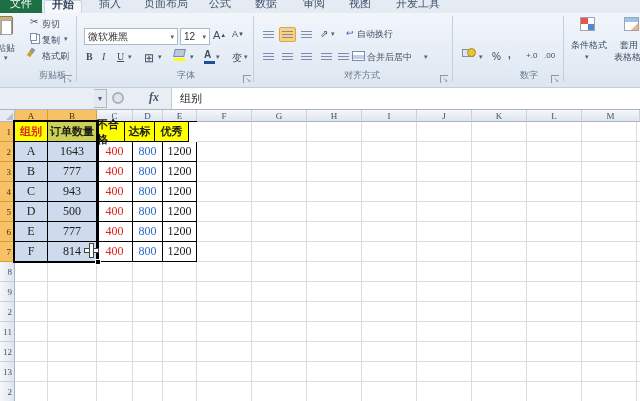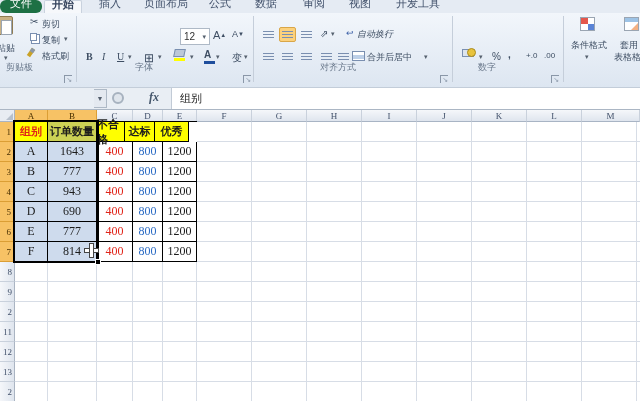--- a/index.html
+++ b/index.html
@@ -3,27 +3,27 @@
 <meta charset="utf-8">
 <style>
   html,body{margin:0;padding:0;}
   *{box-sizing:border-box;font-family:"Liberation Sans",sans-serif;}
   .app{position:relative;width:640px;height:401px;overflow:hidden;background:#fff;user-select:none;}
 
   
   .tabbar{position:absolute;left:0;top:0;width:640px;height:13px;background:#E5EBF3;overflow:hidden;}
   .tab{position:absolute;top:0;height:13px;text-align:center;color:#40506A;font-size:11px;}
   .tab span{display:block;line-height:15px;margin-top:-4px;}
-  .tab.file{background:#1D7044;color:#fff;border-radius:6px;}
+  .tab.file{background:#1D7044;color:#fff;}
   .tab.active{background:#F6F8FB;border:1px solid #C9D2DE;border-bottom:none;border-radius:2px 2px 0 0;color:#33425C;font-weight:bold;}
 
   
   .ribbon{position:absolute;left:0;top:13px;width:640px;height:75px;background:linear-gradient(#F2F6FB,#DDE6F1);border-bottom:1px solid #C3CDD9;overflow:hidden;}
   .gsep{position:absolute;top:3px;height:66px;width:1px;background:#C5CEDA;}
-  .glabel{position:absolute;top:48px;font-size:9px;color:#68778A;text-align:left;}
+  .glabel{position:absolute;top:56px;font-size:9px;color:#68778A;text-align:right;}
   .launch{position:absolute;top:62px;width:8px;height:8px;border-left:1px solid #8A97A8;border-top:1px solid #8A97A8;font-size:7px;line-height:7px;color:#8A97A8;text-align:right;}
   .rsmall{position:absolute;font-size:9px;color:#3E4E63;white-space:nowrap;}
   .arrow{font-size:7px;color:#55606E;}
   .box{position:absolute;background:#fff;border:1px solid #AEB9C6;font-size:10px;color:#333;display:flex;align-items:center;padding:0 3px;}
   .box .arrow{margin-left:auto;}
   .icobtn{position:absolute;display:flex;align-items:center;justify-content:center;font-size:10px;color:#3E4E63;}
   .lines{width:11px;height:8px;background:repeating-linear-gradient(to bottom,#7A8FB0 0 1px,transparent 1px 3px);}
   .alignbtn{position:absolute;width:17px;height:15px;display:flex;align-items:center;justify-content:center;}
   .alignbtn.active{background:#FCD17C;border:1px solid #D9A648;border-radius:2px;}
   .colorbar{position:absolute;left:1px;bottom:1px;width:11px;height:3px;}
@@ -131,20 +131,24 @@
     <div class="rsmall" style="left:42px;top:21px;">复制</div>
     <div class="rsmall arrow" style="left:64px;top:22px;">▾</div>
     <div class="icobtn" style="left:29px;top:35px;">
         <span class="ico-brush"></span>
       </div>
     <div class="rsmall" style="left:42px;top:37px;">格式刷</div>
     <div class="glabel" style="left:6px;width:60px;">剪贴板</div>
     <div class="launch" style="left:64px;">↘</div>
     <div class="gsep" style="left:76px;"></div>
 
+    <div class="box" style="left:84px;top:15px;width:94px;height:17px;">
+        <span>微软雅黑</span>
+        <span class="arrow">▾</span>
+      </div>
     <div class="box" style="left:180px;top:15px;width:30px;height:17px;">
         <span>12</span>
         <span class="arrow">▾</span>
       </div>
     <div class="icobtn" style="left:213px;top:16px;font-size:11px;">A<span style="font-size:6px;vertical-align:super;">▲</span></div>
     <div class="icobtn" style="left:232px;top:16px;font-size:9px;">A<span style="font-size:6px;vertical-align:super;">▼</span></div>
     <div class="icobtn" style="left:86px;top:38px;font-weight:bold;font-family:'Liberation Serif',serif;">B</div>
     <div class="icobtn" style="left:102px;top:38px;font-style:italic;font-family:'Liberation Serif',serif;">I</div>
     <div class="icobtn" style="left:117px;top:38px;text-decoration:underline;font-family:'Liberation Serif',serif;">U</div>
     <div class="rsmall arrow" style="left:128px;top:40px;">▾</div>
@@ -168,21 +172,21 @@
       </div>
     <div class="alignbtn active" style="left:279px;top:14px;">
         <span class="lines"></span>
       </div>
     <div class="alignbtn" style="left:298px;top:14px;">
         <span class="lines"></span>
       </div>
     <div class="icobtn" style="left:320px;top:15px;">⇗</div>
     <div class="rsmall arrow" style="left:331px;top:17px;">▾</div>
     <div class="icobtn ico-wrap" style="left:346px;top:15px;">↩</div>
-    <div class="rsmall" style="left:357px;top:15px;font-style:italic;">自动换行</div>
+    <div class="rsmall" style="left:357px;top:15px;">自动换行</div>
     <div class="alignbtn" style="left:260px;top:36px;">
         <span class="lines"></span>
       </div>
     <div class="alignbtn" style="left:279px;top:36px;">
         <span class="lines"></span>
       </div>
     <div class="alignbtn" style="left:298px;top:36px;">
         <span class="lines"></span>
       </div>
     <div class="alignbtn" style="left:318px;top:36px;">
@@ -299,21 +303,21 @@
       </div>
       <div class="trow">
         <div class="tc selcell" style="width:33px;">C</div>
         <div class="tc selcell" style="width:49px;">943</div>
         <div class="tc t-red" style="width:36px;">400</div>
         <div class="tc t-blue" style="width:30px;">800</div>
         <div class="tc" style="width:34px;">1200</div>
       </div>
       <div class="trow">
         <div class="tc selcell" style="width:33px;">D</div>
-        <div class="tc selcell" style="width:49px;">690</div>
+        <div class="tc selcell" style="width:49px;">500</div>
         <div class="tc t-red" style="width:36px;">400</div>
         <div class="tc t-blue" style="width:30px;">800</div>
         <div class="tc" style="width:34px;">1200</div>
       </div>
       <div class="trow">
         <div class="tc selcell" style="width:33px;">E</div>
         <div class="tc selcell" style="width:49px;">777</div>
         <div class="tc t-red" style="width:36px;">400</div>
         <div class="tc t-blue" style="width:30px;">800</div>
         <div class="tc" style="width:34px;">1200</div>

